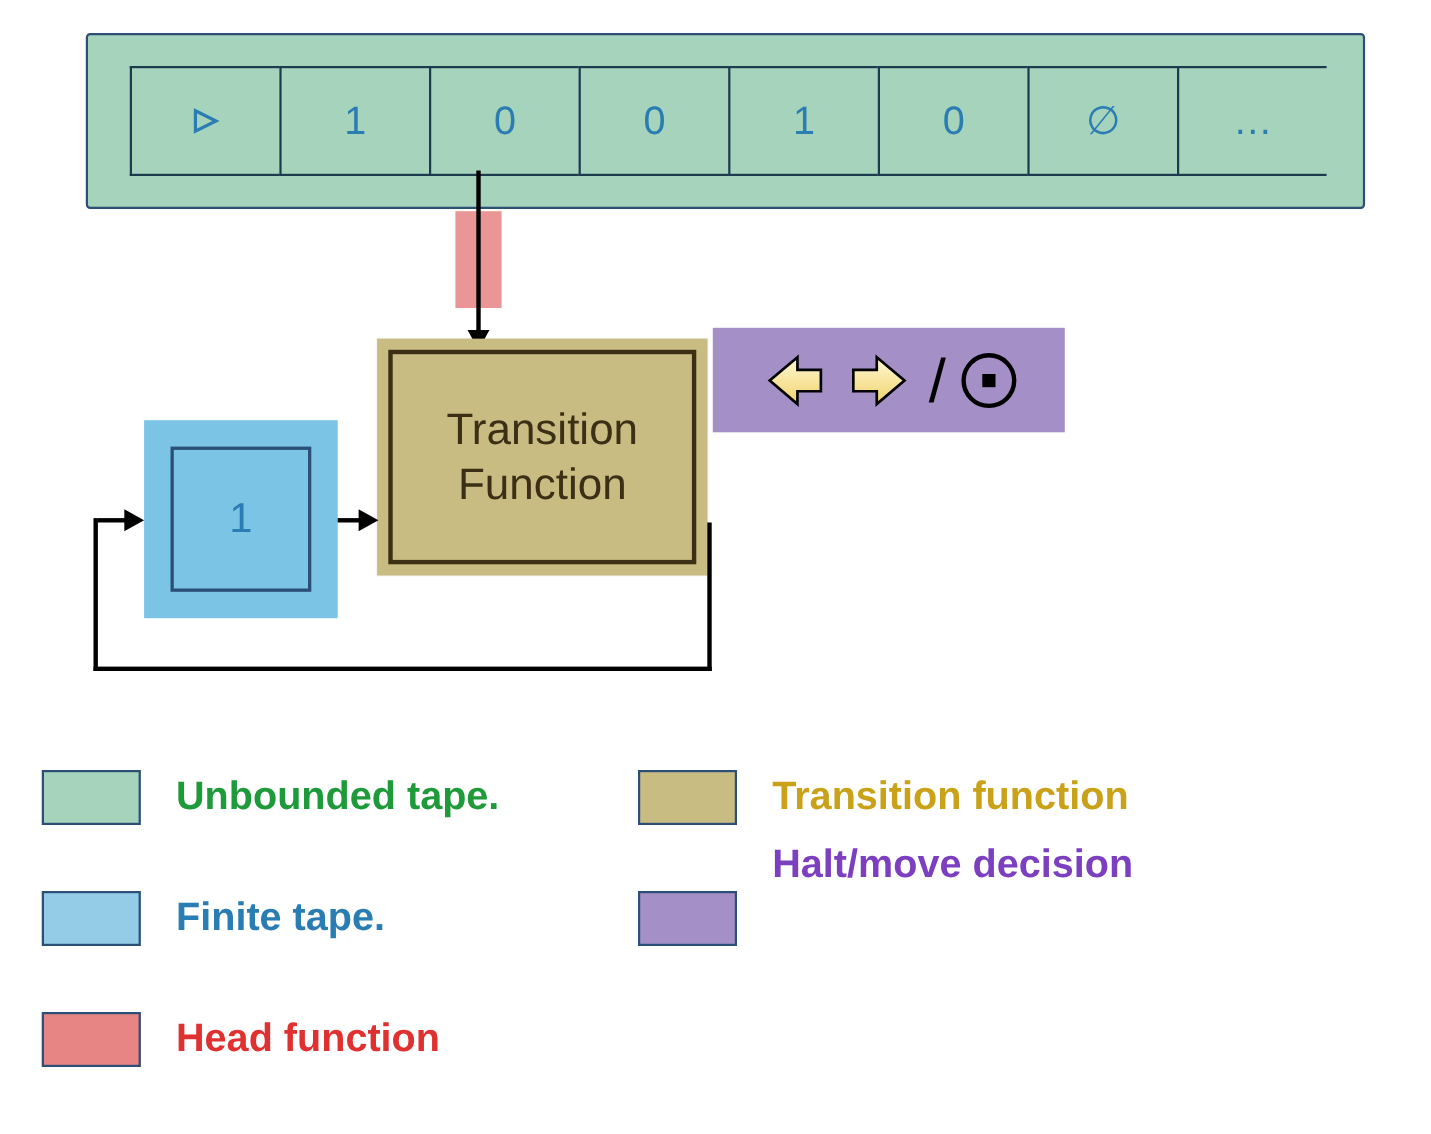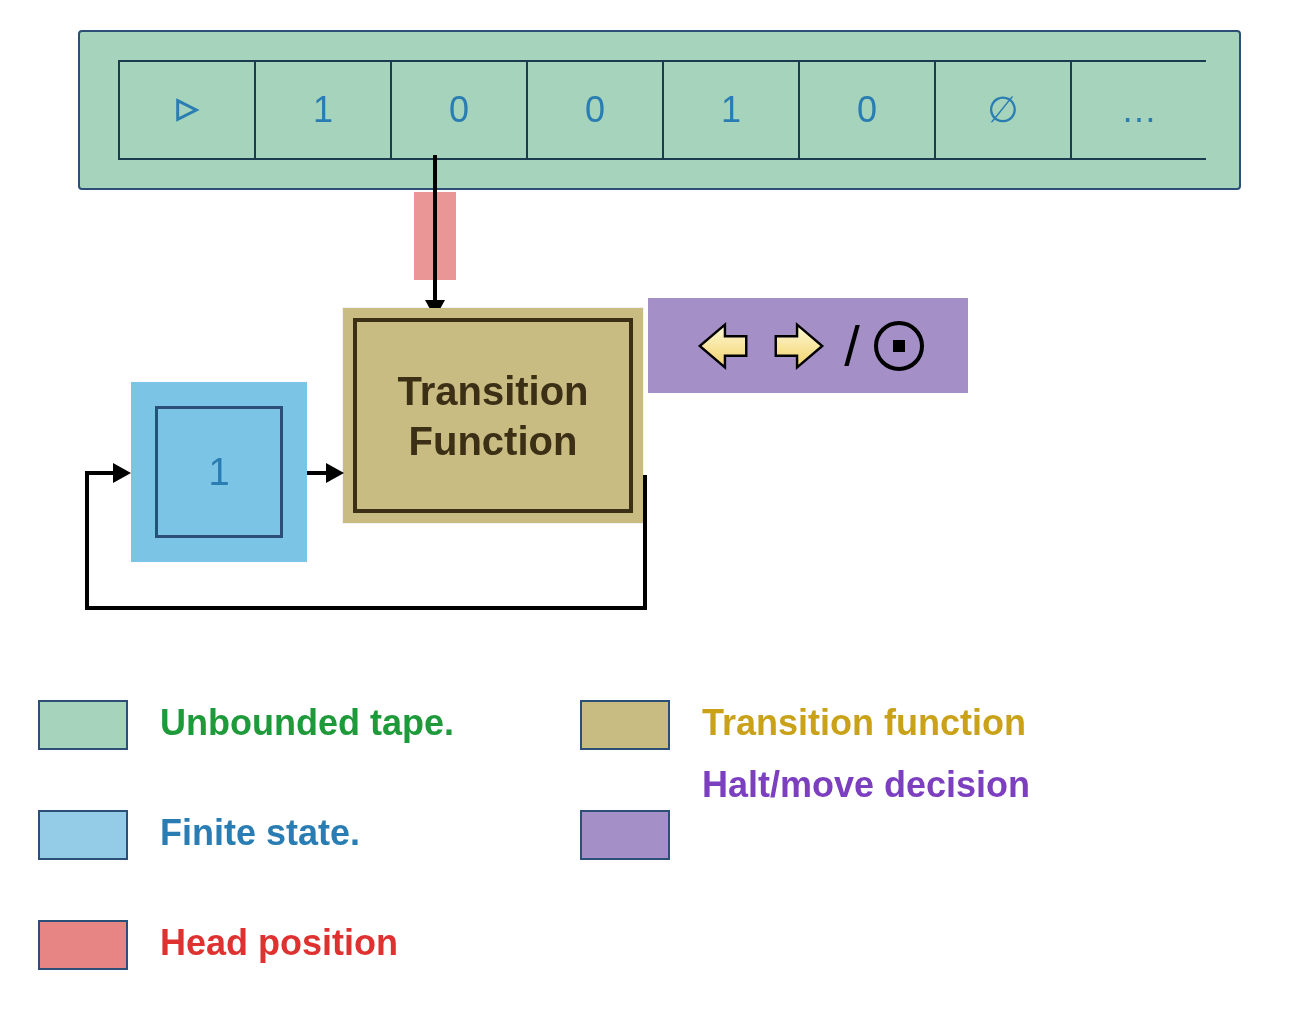--- a/index.html
+++ b/index.html
@@ -70,21 +70,20 @@
     box-shadow: 0 0 0 1px rgba(0,0,0,0.05);
   }
   .fn-border {
     left: 353px; top: 318px; width: 280px; height: 195px;
     border: 4px solid #3b2f15;
     display: flex; align-items: center; justify-content: center;
     text-align: center;
     font-size: 40px;
     color: #3b2f15;
     line-height: 1.25;
-    font-weight: bold;
   }
 
   
   .halt-bg {
     left: 648px; top: 298px; width: 320px; height: 95px;
     background: #a58fc7;
     display:flex; align-items:center; justify-content:center; gap:14px;
   }
   .slash { font-size: 56px; color:#000; font-weight:300; }
   .halt-circle {
@@ -211,24 +210,24 @@
   <div class="abs loop-top"></div>
   <div class="abs loop-arrowhead"></div>
 
   <div class="abs sf-line"></div>
   <div class="abs sf-arrowhead"></div>
 
   <div class="abs legend-swatch lg-green" style="left:38px; top:700px;"></div>
   <div class="abs legend-text t-green" style="left:160px; top:702px;">Unbounded tape.</div>
 
   <div class="abs legend-swatch lg-blue" style="left:38px; top:810px;"></div>
-  <div class="abs legend-text t-blue" style="left:160px; top:812px;">Finite state.</div>
+  <div class="abs legend-text t-blue" style="left:160px; top:812px;">Finite tape.</div>
 
   <div class="abs legend-swatch lg-red" style="left:38px; top:920px;"></div>
-  <div class="abs legend-text t-red" style="left:160px; top:922px;">Head position</div>
+  <div class="abs legend-text t-red" style="left:160px; top:922px;">Head function</div>
 
   <div class="abs legend-swatch lg-olive" style="left:580px; top:700px;"></div>
   <div class="abs legend-text t-olive" style="left:702px; top:702px;">Transition function</div>
 
   <div class="abs legend-swatch lg-purple" style="left:580px; top:810px;"></div>
   <div class="abs legend-text t-purple" style="left:702px; top:764px;text-align:right;">Halt/move decision</div>
 
 </div>
 
 </body></html>

